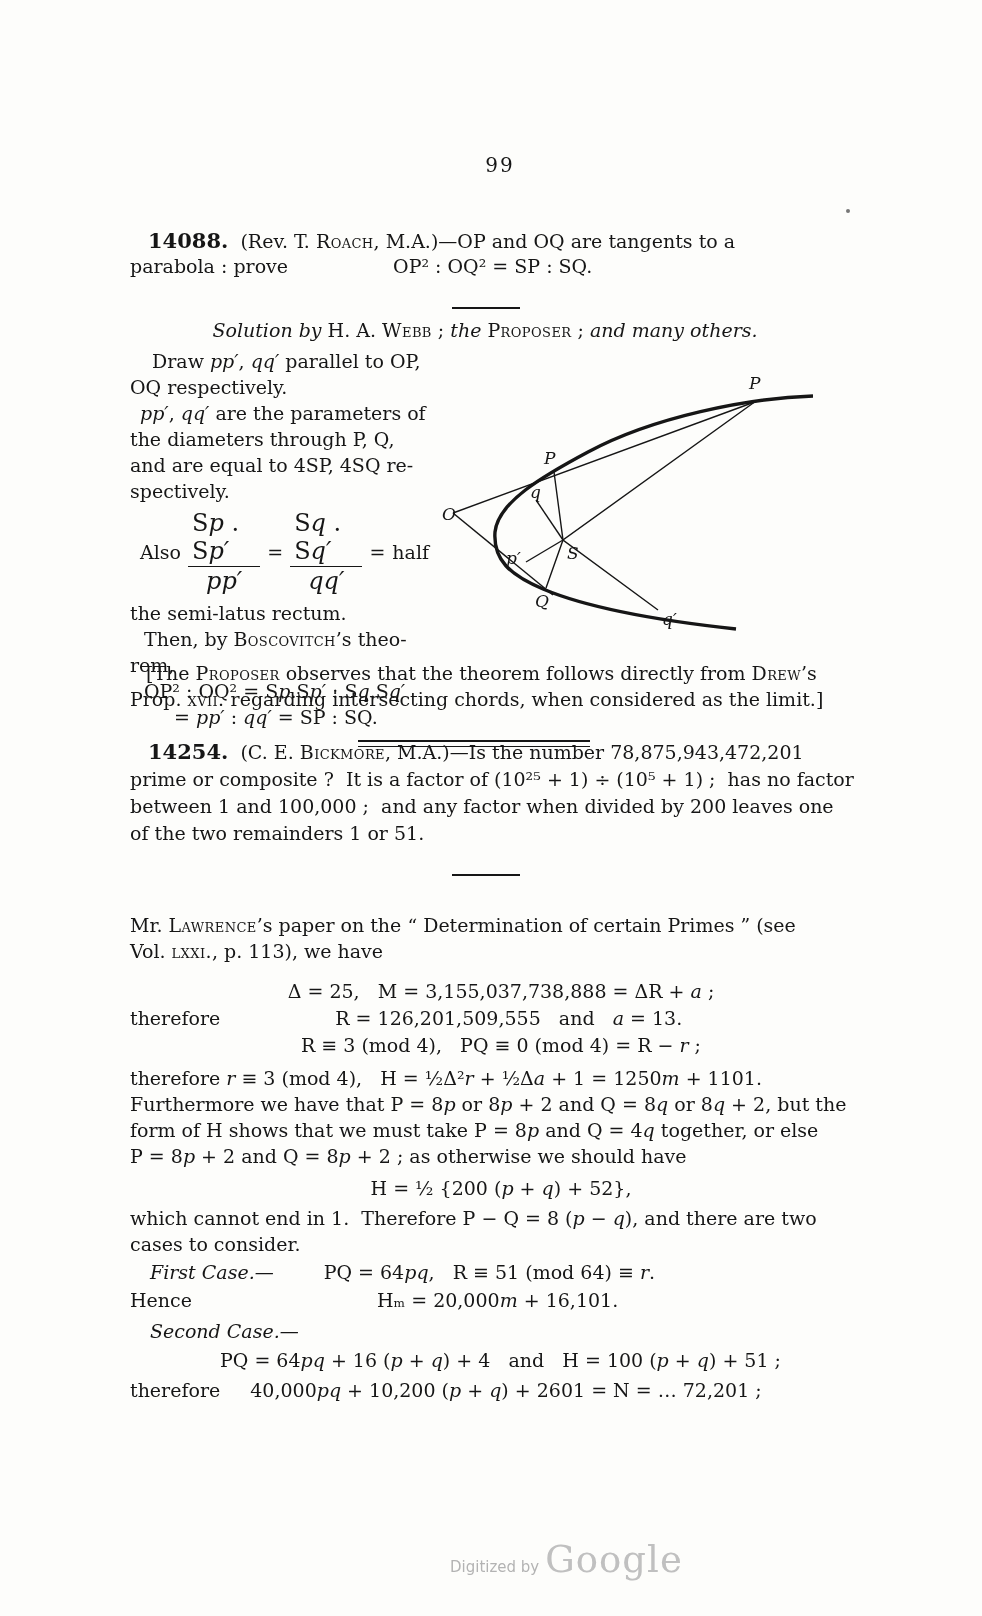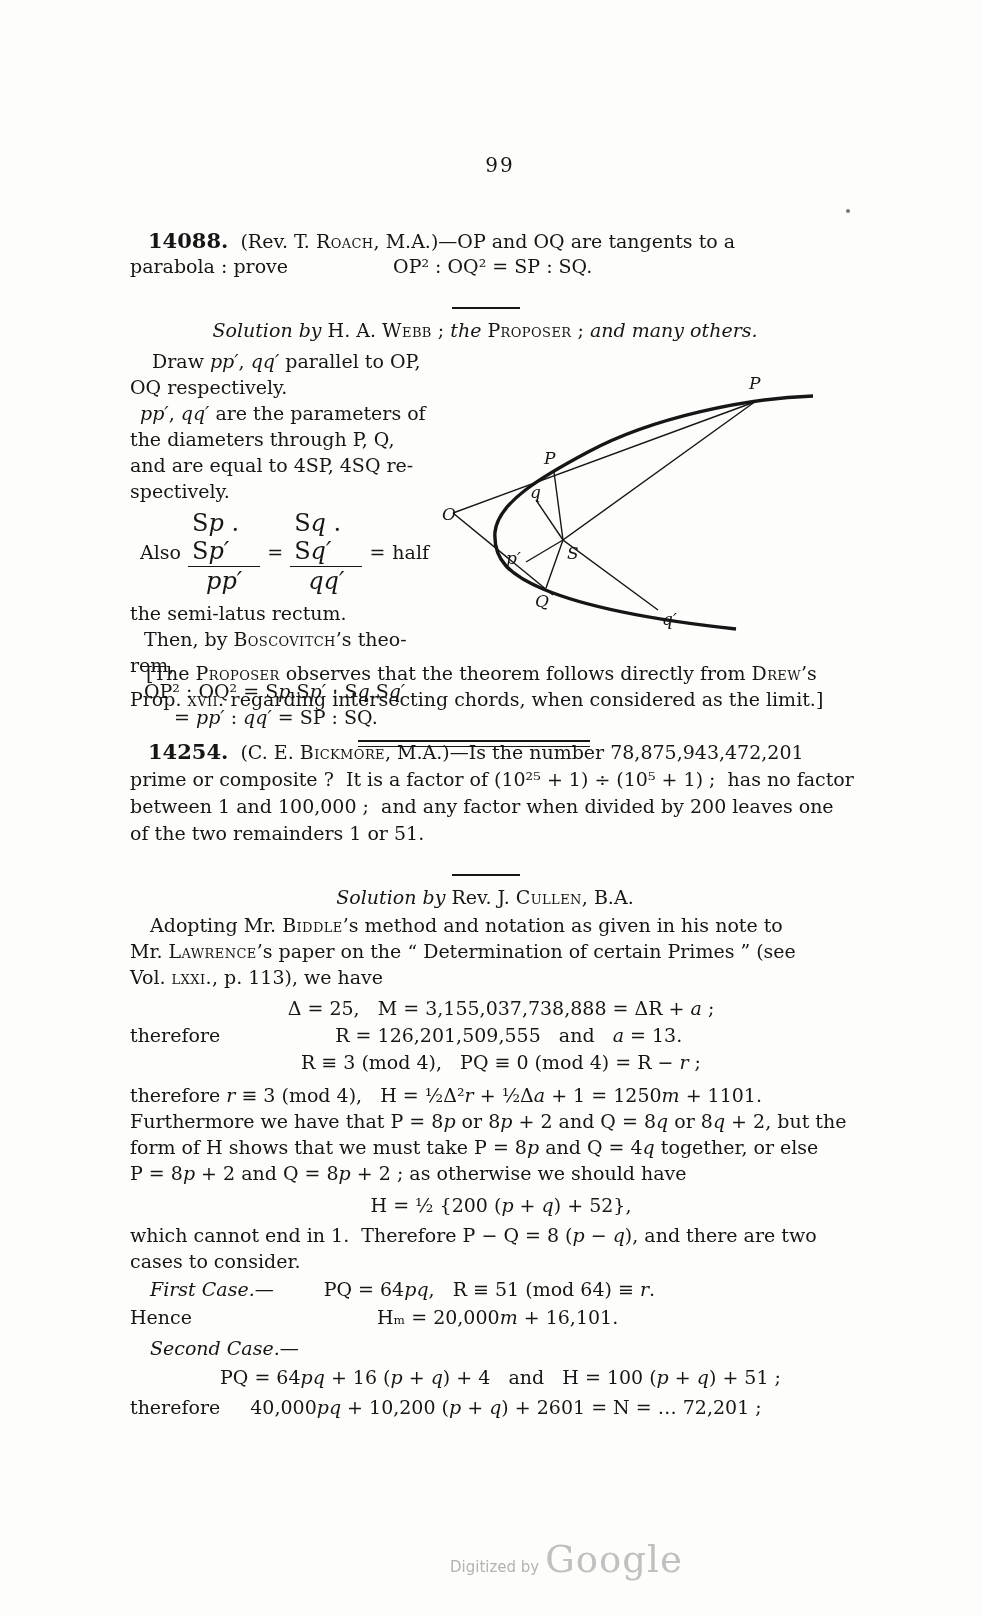--- a/index.html
+++ b/index.html
@@ -111,27 +111,25 @@
 
   <div class="abs" style="left:130px;top:738px;width:742px">
     <div class="tline ind18" style="line-height:27px"><span class="b">14254.</span><span>&nbsp;&nbsp;(C. E. </span><span class="sc">Bickmore</span><span>, M.A.)—Is the number 78,875,943,472,201</span></div>
     <div class="tline" style="line-height:27px"><span>prime or composite ?&nbsp;&nbsp;It is a factor of (10²⁵ + 1) ÷ (10⁵ + 1) ;  has no factor</span></div>
     <div class="tline" style="line-height:27px"><span>between 1 and 100,000 ;  and any factor when divided by 200 leaves one</span></div>
     <div class="tline" style="line-height:27px"><span>of the two remainders 1 or 51.</span></div>
   </div>
 
   <div class="abs rule" style="left:452px;top:874px;width:68px;height:1.5px"></div>
 
-  <div class="abs tline center" style="left:115px;top:884px;width:740px"><span class="it">Solution by </span><span>Rev. J. </span><span class="sc">Cullen</span><span>, B.A.</span></div>
 
   <div class="abs" style="left:130px;top:912px;width:742px">
-    <div class="tline ind20"><span>Adopting Mr. </span><span class="sc">Biddle</span><span>’s method and notation as given in his note to</span></div>
     <div class="tline"><span>Mr. </span><span class="sc">Lawrence</span><span>’s paper on the “ Determination of certain Primes ” (see</span></div>
     <div class="tline"><span>Vol. </span><span class="sc">lxxi.</span><span>, p. 113), we have</span></div>
-    <div class="tline center" style="margin-top:5px"><span>Δ = 25,&nbsp;&nbsp;&nbsp;M = 3,155,037,738,888 = ΔR + </span><span class="it">a</span><span> ;</span></div>
+    <div class="tline center" style="margin-top:14px"><span>Δ = 25,&nbsp;&nbsp;&nbsp;M = 3,155,037,738,888 = ΔR + </span><span class="it">a</span><span> ;</span></div>
     <div class="tline" style="margin-top:1px"><span>therefore</span><span class="g115"></span><span>R = 126,201,509,555&nbsp;&nbsp;&nbsp;and&nbsp;&nbsp;&nbsp;</span><span class="it">a</span><span> = 13.</span></div>
     <div class="tline center" style="margin-top:1px"><span>R ≡ 3 (mod 4),&nbsp;&nbsp;&nbsp;PQ ≡ 0 (mod 4) = R − </span><span class="it">r</span><span> ;</span></div>
     <div class="tline" style="margin-top:7px"><span>therefore </span><span class="it">r</span><span> ≡ 3 (mod 4),&nbsp;&nbsp;&nbsp;H = ½Δ²</span><span class="it">r</span><span> + ½Δ</span><span class="it">a</span><span> + 1 = 1250</span><span class="it">m</span><span> + 1101.</span></div>
     <div class="tline"><span>Furthermore we have that P = 8</span><span class="it">p</span><span> or 8</span><span class="it">p</span><span> + 2 and Q = 8</span><span class="it">q</span><span> or 8</span><span class="it">q</span><span> + 2, but the</span></div>
     <div class="tline"><span>form of H shows that we must take P = 8</span><span class="it">p</span><span> and Q = 4</span><span class="it">q</span><span> together, or else</span></div>
     <div class="tline"><span>P = 8</span><span class="it">p</span><span> + 2 and Q = 8</span><span class="it">p</span><span> + 2 ; as otherwise we should have</span></div>
     <div class="tline center" style="margin-top:6px;margin-bottom:4px"><span>H = ½ {200 (</span><span class="it">p</span><span> + </span><span class="it">q</span><span>) + 52},</span></div>
     <div class="tline"><span>which cannot end in 1.&nbsp;&nbsp;Therefore P − Q = 8 (</span><span class="it">p</span><span> − </span><span class="it">q</span><span>), and there are two</span></div>
     <div class="tline"><span>cases to consider.</span></div>
     <div class="tline ind20" style="margin-top:2px"><span class="it">First Case.—</span><span class="g50"></span><span>PQ = 64</span><span class="it">pq</span><span>,&nbsp;&nbsp;&nbsp;R ≡ 51 (mod 64) ≡ </span><span class="it">r</span><span>.</span></div>

